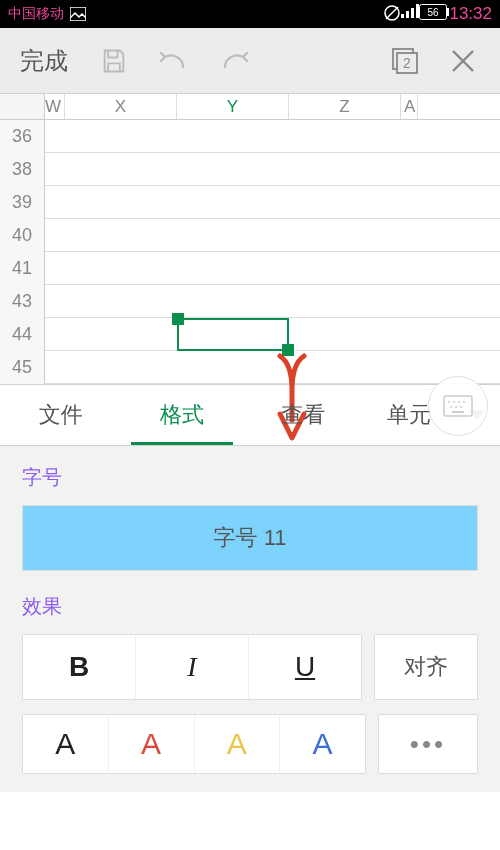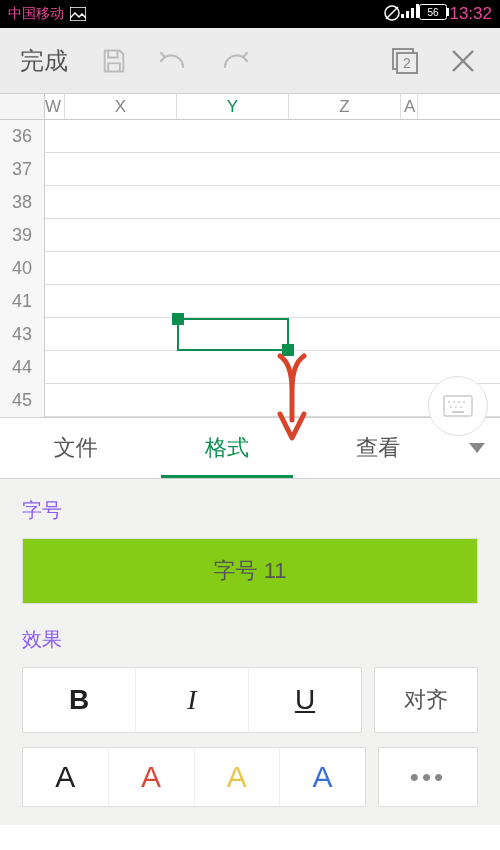--- a/index.html
+++ b/index.html
@@ -41,21 +41,21 @@
 .arrow-overlay { position: absolute; left: 272px; top: 350px; pointer-events: none; }
 
 .tabs { height: 62px; border-top: 1px solid #d0d0d0; border-bottom: 1px solid #d0d0d0; display: flex; align-items: center; background: #fff; }
 .tab { flex: 1; text-align: center; font-size: 22px; color: #555; position: relative; height: 100%; display: flex; align-items: center; justify-content: center; }
 .tab.active { color: #0a8f4f; }
 .tab.active::after { content: ""; position: absolute; bottom: 0; left: 10px; right: 10px; height: 3px; background: #0a8f4f; }
 .tab-more { width: 46px; display: flex; align-items: center; justify-content: center; }
 
 .panel { background: #f2f2f0; padding: 18px 22px; }
 .sect-label { font-size: 20px; color: #8b5cf6; margin-bottom: 14px; }
-.size-btn { background: #84cc16; border: 1px solid #ddd; height: 66px; display: flex; align-items: center; justify-content: center; font-size: 22px; color: #555; }
+.size-btn { background: #7dd3fc; border: 1px solid #ddd; height: 66px; display: flex; align-items: center; justify-content: center; font-size: 22px; color: #555; }
 .effects { margin-top: 22px; }
 .eff-row { display: flex; gap: 12px; }
 .eff-group { flex: 1; display: flex; background: #fff; border: 1px solid #ddd; height: 66px; }
 .eff-btn { flex: 1; display: flex; align-items: center; justify-content: center; font-size: 28px; color: #222; }
 .eff-btn + .eff-btn { border-left: 1px solid #eee; }
 .align-btn { width: 104px; background: #fff; border: 1px solid #ddd; height: 66px; display: flex; align-items: center; justify-content: center; font-size: 22px; color: #555; }
 
 .color-row { margin-top: 14px; display: flex; gap: 12px; }
 .color-group { flex: 1; display: flex; background: #fff; border: 1px solid #ddd; height: 60px; }
 .color-btn { flex: 1; display: flex; align-items: center; justify-content: center; font-size: 30px; font-weight: 500; }
@@ -143,28 +143,20 @@
     <div class="corner"></div>
     <div class="col-h partialL">W</div>
     <div class="col-h">X</div>
     <div class="col-h sel">Y</div>
     <div class="col-h">Z</div>
     <div class="col-h partial">A</div>
   </div>
   <div class="rows" id="rows">
       <div class="row">
         <div class="row-h">36</div>
-        <div class="cell partialL"></div>
-        <div class="cell"></div>
-        <div class="cell"></div>
-        <div class="cell"></div>
-        <div class="cell partial"></div>
-      </div>
-      <div class="row">
-        <div class="row-h">37</div>
         <div class="cell partialL"></div>
         <div class="cell"></div>
         <div class="cell"></div>
         <div class="cell"></div>
         <div class="cell partial"></div>
       </div>
       <div class="row">
         <div class="row-h">38</div>
         <div class="cell partialL"></div>
         <div class="cell"></div>
@@ -246,20 +238,21 @@
   <svg width="40" height="100" viewBox="0 0 40 100">
     <path d="M8 6 Q20 14 20 40 L20 70 M32 6 Q20 14 20 40" fill="none" stroke="#d9432a" stroke-width="5" stroke-linecap="round"></path>
     <path d="M8 64 L20 88 L32 64" fill="none" stroke="#d9432a" stroke-width="5" stroke-linecap="round" stroke-linejoin="round"></path>
   </svg>
 </div>
 
 <div class="tabs">
   <div class="tab">文件</div>
   <div class="tab active">格式</div>
   <div class="tab">查看</div>
+  <div class="tab" style="flex:0 0 90px;">单元</div>
   <div class="tab-more">
     <svg width="18" height="12" viewBox="0 0 18 12">
         <polygon points="1,1 17,1 9,11" fill="#888"></polygon>
       </svg>
   </div>
 </div>
 
 <div class="panel">
   <div class="sect-label">字号</div>
   <div class="size-btn">字号  11</div>

